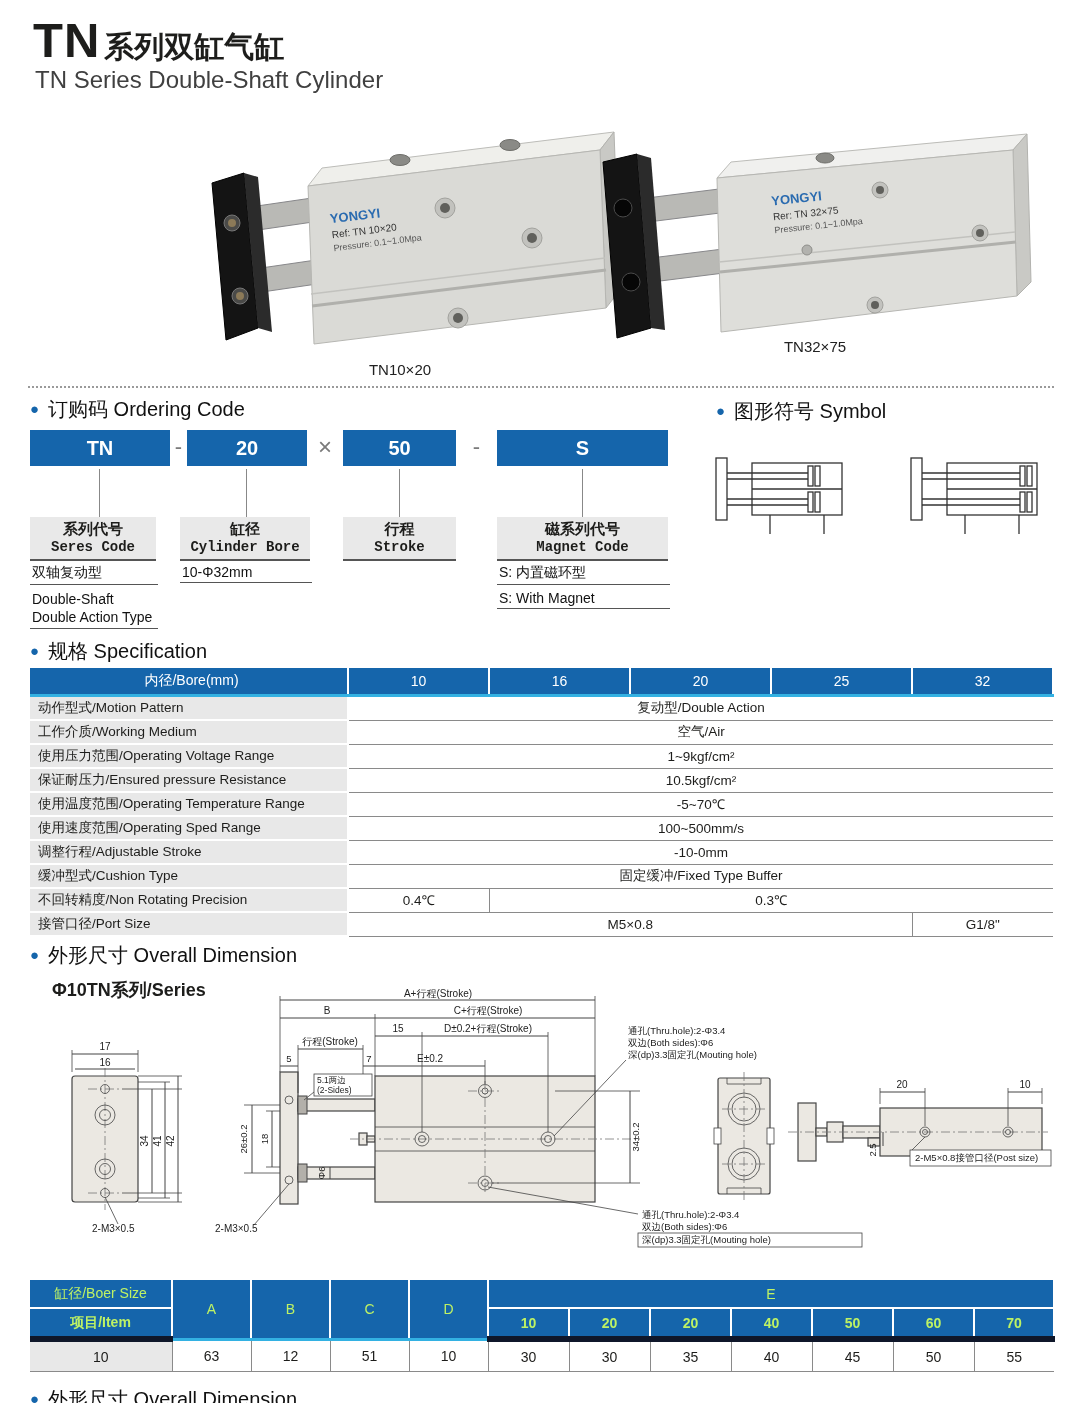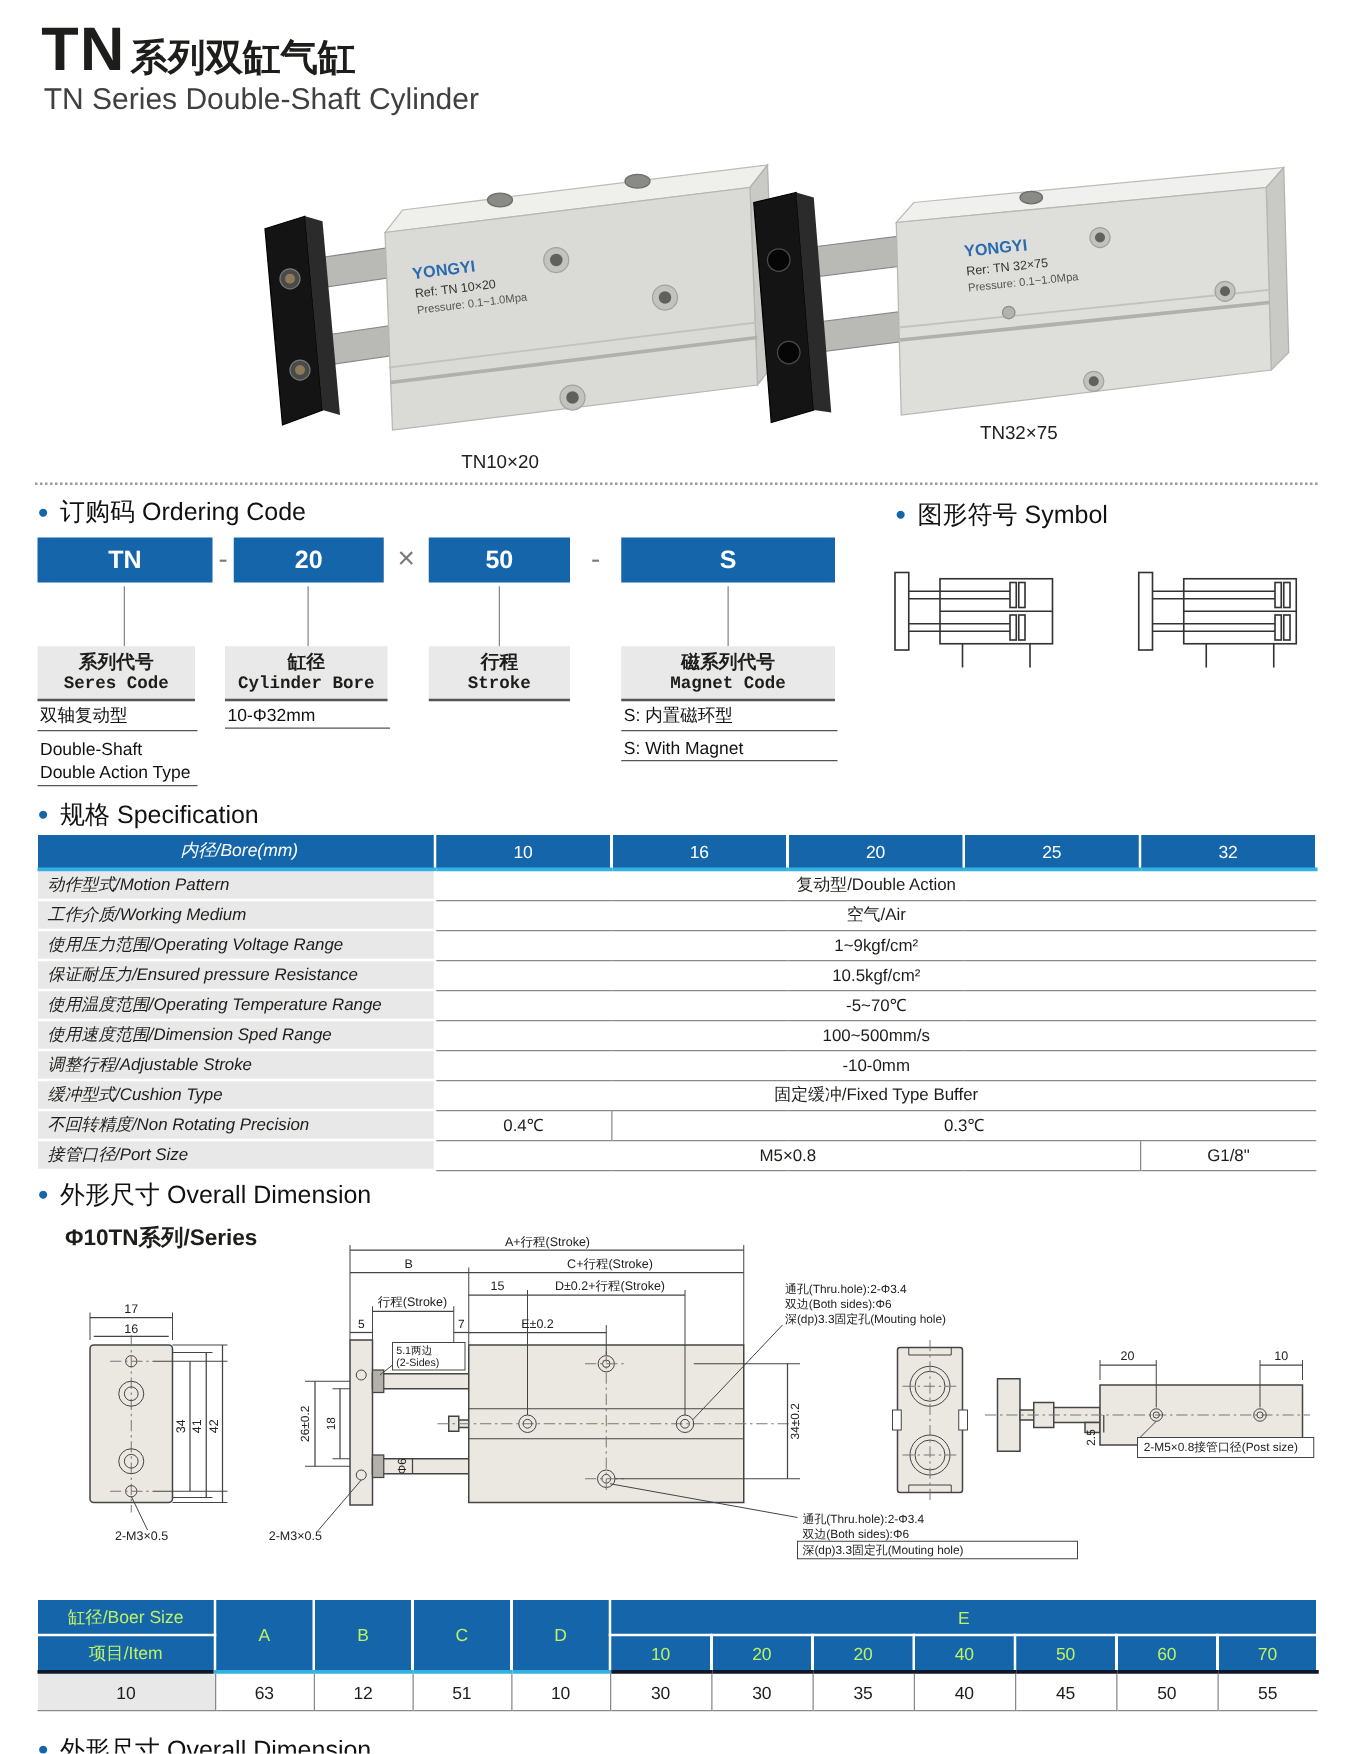--- a/index.html
+++ b/index.html
@@ -29,28 +29,28 @@
   .lblbox .en{font-size:14px;font-weight:700;font-family:Liberation Mono, monospace;}
   .note{position:absolute;font-size:14px;color:#111;padding:4px 0 2px 2px;border-bottom:1.5px solid #555;}
   .note.multi{line-height:18px;}
   
   table{border-collapse:collapse;table-layout:fixed;}
   #spec-table{position:absolute;left:30px;top:668px;width:1023px;}
   #spec-table td{height:22px;padding:0 2px;font-size:13.5px;overflow:hidden;white-space:nowrap;}
   #spec-table tr.head td{background:#1565ab;color:#fff;height:26px;text-align:center;
         border-right:2px solid #fff;border-bottom:3px solid #33b1e2;font-size:14px;}
   #spec-table td.lbl{background:#e8e8e8;text-align:left;padding-left:8px;
-        border-bottom:2px solid #fff;border-right:2px solid #fff;font-style:italic;}
+        border-bottom:2px solid #fff;border-right:2px solid #fff;}
   #spec-table td.val{text-align:center;border-bottom:1px solid #8a8a8a;border-left:1px solid #8a8a8a;}
   
   #dim-table{position:absolute;left:30px;top:1280px;width:1023px;}
   #dim-table td{font-size:14px;text-align:center;overflow:hidden;}
   #dim-table td.blue{background:#1565ab;color:#bef264;height:25px;
         border-right:2px solid #fff;border-bottom:2px solid #fff;margin-top:48px;}
-  #dim-table tr.sub td.blue{border-bottom:3px solid #0f172a;}
+  #dim-table tr.sub td.blue{border-bottom:6px solid #0f172a;font-weight:bold;}
   #dim-table td.abcd{border-bottom:3px solid #33b1e2;}
   #dim-table tr.data td{height:27px;border-left:1px solid #8a8a8a;border-bottom:1px solid #8a8a8a;background:#fff;}
   #dim-table tr.data td.first{background:#e8e8e8;border-left:none;}
   
   svg text{font-family:"Liberation Sans",sans-serif;}
   .series-label{position:absolute;left:52px;top:978px;font-size:18px;font-weight:700;}
   .d10{font-size:10px;fill:#222;} .d9{font-size:9.5px;fill:#222;} .d8{font-size:8.5px;fill:#222;}
   .dimline{stroke:#444;stroke-width:1;fill:none;}
   .thin{stroke:#444;stroke-width:0.8;fill:none;}
   .part{fill:#ebe8e2;stroke:#444;stroke-width:1.2;}
@@ -251,21 +251,21 @@
         </tr>
     <tr>
           <td class="lbl">保证耐压力/Ensured pressure Resistance</td>
           <td class="val" colspan="5">10.5kgf/cm²</td>
         </tr>
     <tr>
           <td class="lbl">使用温度范围/Operating Temperature Range</td>
           <td class="val" colspan="5">-5~70℃</td>
         </tr>
     <tr>
-          <td class="lbl">使用速度范围/Dimension Sped Range</td>
+          <td class="lbl">使用速度范围/Operating Sped Range</td>
           <td class="val" colspan="5">100~500mm/s</td>
         </tr>
     <tr>
           <td class="lbl">调整行程/Adjustable Stroke</td>
           <td class="val" colspan="5">-10-0mm</td>
         </tr>
     <tr>
           <td class="lbl">缓冲型式/Cushion Type</td>
           <td class="val" colspan="5">固定缓冲/Fixed Type Buffer</td>
         </tr>

